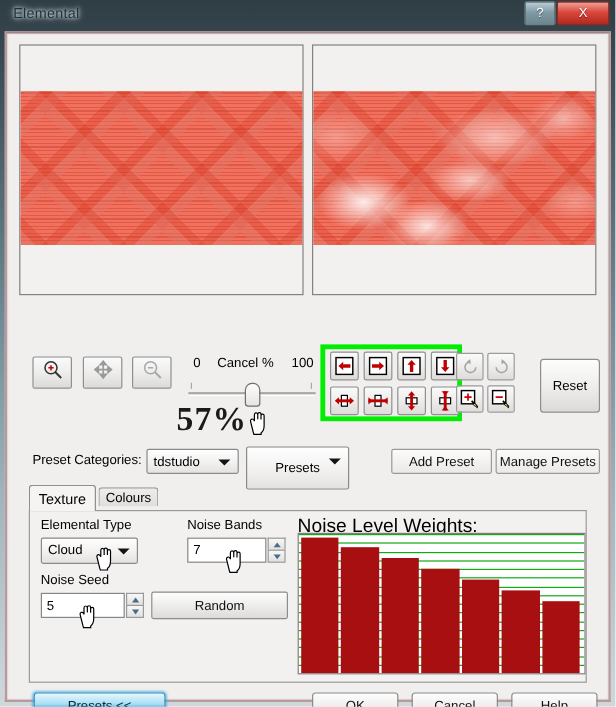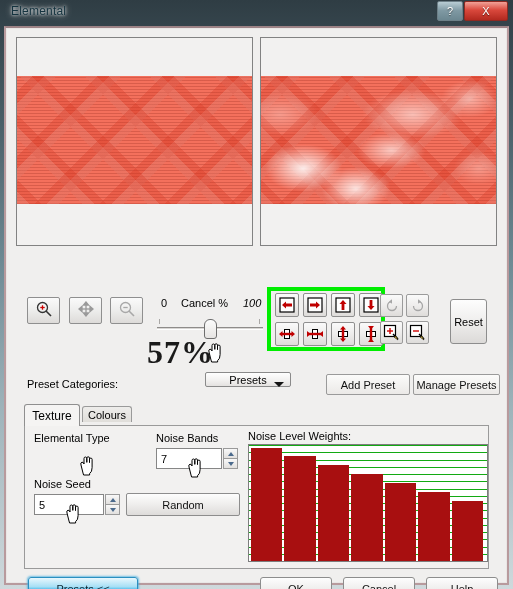--- a/index.html
+++ b/index.html
@@ -130,21 +130,21 @@
     background: linear-gradient(180deg,#fcfcfc,#e6e4e2);
     border: 1px solid #6e6e6e; border-radius: 6px 6px 3px 3px;
   }
   #op-tick-l, #op-tick-r {
     position: absolute; top: 288px; width: 1px; height: 5px; background: #a9a7a5;
   }
   #op-tick-l { left: 150px; } #op-tick-r { left: 250px; }
   #pctbig {
     position: absolute; left: 138px; top: 303px;
     font-family: "Liberation Serif", serif;
-    font-size: 32px; font-weight: bold; color: #1a1a1a;
+    font-size: 28px; font-weight: bold; color: #1a1a1a;
     letter-spacing: 1px;
   }
 
   
   #greenbox {
     position: absolute; left: 258px; top: 256px; width: 118px; height: 64px;
     border: 4px solid #00ee00;
   }
   .offbtn {
     position: absolute; width: 24px; height: 24px;
@@ -152,21 +152,21 @@
     border: 1px solid #8f8f8f; border-radius: 2px;
     display: flex; align-items: center; justify-content: center;
   }
   .minibtn {
     position: absolute; width: 23px; height: 23px;
     background: linear-gradient(180deg,#fafafa,#eeedec 50%,#dedcda);
     border: 1px solid #9b9b9b; border-radius: 2px;
     display: flex; align-items: center; justify-content: center;
   }
   #resetbtn {
-    position: absolute; left: 441px; top: 268px; width: 37px; height: 45px;
+    position: absolute; left: 441px; top: 268px; width: 50px; height: 45px;
     background: linear-gradient(180deg,#fdfdfd,#efeeed 50%,#dcdad8);
     border: 1px solid #8d8d8d; border-radius: 3px;
     display: flex; align-items: center; justify-content: center;
     font-size: 11px;
   }
   .combo {
     position: absolute; height: 21px;
     background: linear-gradient(180deg,#fefefe,#f2f1f0 55%,#e4e2e0);
     border: 1px solid #8a8a8a; border-radius: 2px;
     display: flex; align-items: center;
@@ -219,21 +219,21 @@
     background: linear-gradient(180deg,#f8f8f8,#e2e0de);
     border: 1px solid #9a9a9a;
     display: flex; align-items: center; justify-content: center;
   }
   .spin div:first-child { border-bottom: none; }
   .arrw { width: 0; height: 0; border-left: 3px solid transparent; border-right: 3px solid transparent; }
   .arrw.up { border-bottom: 4px solid #4b6a8c; }
   .arrw.dn { border-top: 4px solid #4b6a8c; }
 
   
-  #chart-title { position: absolute; left: 239px; top: 399px; font-size: 11px; }
+  #chart-title { position: absolute; left: 239px; top: 399px; font-size: 16px; }
   #chart {
     position: absolute; left: 239px; top: 413px; width: 240px; height: 118px;
     background: #ffffff; border: 1px solid #7d7d7d;
     overflow: hidden;
   }
   #grid { position: absolute; inset: 0; }
   #grid .gl { position: absolute; left: 0; width: 100%; height: 1px; background: #13aa13; }
   #bars { position: absolute; inset: 0; display: flex; align-items: flex-end; padding: 0 2px; }
   .bar { flex: 1; background: #a80f10; margin: 0 2px 0 0; }
 
@@ -314,21 +314,21 @@
         <svg width="18" height="18" viewBox="0 0 18 18">
               <circle cx="7.5" cy="7.5" r="5" fill="none" stroke="#a8a8a8" stroke-width="1.3"></circle>
               <line x1="11" y1="11" x2="16" y2="16" stroke="#a8a8a8" stroke-width="1.6"></line>
               <line x1="5.3" y1="7.5" x2="9.7" y2="7.5" stroke="#a8a8a8" stroke-width="1.3"></line>
             </svg>
       </span>
     </div>
 
     <div class="lbl" style="left:152px;top:266px;">0</div>
     <div class="lbl" style="left:172px;top:266px;">Cancel %</div>
-    <div class="lbl" style="left:234px;top:266px;font-style:italic;">100</div>
+    <div class="lbl" style="left:234px;top:266px;">100</div>
     <div id="op-tick-l"></div>
     <div id="op-tick-r"></div>
     <div id="op-track"></div>
     <div id="op-thumb"></div>
     <div id="pctbig">57%</div>
     <div class="cursor" style="left:196px;top:309px;">
       <svg width="20" height="24" viewBox="0 0 20 24">
         <path d="M6 20 L4 12 Q3.2 9.6 5 9.2 Q6.4 9 7 11 L7 5.6 Q7 4 8.4 4 Q9.8 4 9.8 5.6 L9.8 9.4 L9.8 5.2 Q9.8 3.8 11.2 3.8 Q12.5 3.8 12.5 5.2 L12.5 9.6 L12.5 6.4 Q12.5 5.1 13.8 5.1 Q15.1 5.1 15.1 6.4 L15.1 14.5 Q15.1 19 12.6 20.6 L12.6 22 L6.6 22 Z" fill="#fff" stroke="#000" stroke-width="1"></path>
       </svg>
     </div>
@@ -413,34 +413,42 @@
             <rect x="1.5" y="1.5" width="11" height="11" fill="#fff" stroke="#000" stroke-width="1.2"></rect>
             <line x1="4" y1="7" x2="10" y2="7" stroke="#c00" stroke-width="1.4"></line>
             <path d="M10 10 L15 15" stroke="#000" stroke-width="1.4"></path>
             <polygon points="11,13 15,16 13,12" fill="#e8c84a" stroke="#000" stroke-width=".6"></polygon>
           </svg>
     </div>
 
     <div id="resetbtn">Reset</div>
 
     <div class="lbl" style="left:18px;top:347px;">Preset Categories:</div>
-    <div class="combo" style="left:196px;top:341px;width:86px;height:15px;justify-content:center;padding-left:0;">
+    <div class="combo" style="left:113px;top:343px;width:77px;">
+      <span>tdstudio</span>
+      <span class="caret"></span>
+    </div>
+    <div class="combo" style="left:196px;top:341px;width:86px;height:36px;justify-content:center;padding-left:0;">
       <span>Presets</span>
       <span class="caret" style="top:9px;"></span>
     </div>
     <div class="btn flat" style="position:absolute;left:404px;top:343px;width:87px;height:21px;">Manage Presets</div>
     <div class="btn flat" style="position:absolute;left:317px;top:343px;width:84px;height:21px;">Add Preset</div>
 
     <div id="tabstrip">
       <div class="tab active" style="left:0px;width:56px;">Texture</div>
       <div class="tab" style="left:58px;width:50px;">Colours</div>
     </div>
 
     <div id="tabpanel">
       <div class="lbl" style="left:9px;top:6px;">Elemental Type</div>
+      <div class="combo" style="left:9px;top:22px;width:81px;height:22px;">
+        <span>Cloud</span>
+        <span class="caret" style="top:8px;"></span>
+      </div>
       <div class="cursor" style="left:52px;top:27px;">
         <svg width="20" height="24" viewBox="0 0 20 24">
               <path d="M6 20 L4 12 Q3.2 9.6 5 9.2 Q6.4 9 7 11 L7 5.6 Q7 4 8.4 4 Q9.8 4 9.8 5.6 L9.8 9.4 L9.8 5.2 Q9.8 3.8 11.2 3.8 Q12.5 3.8 12.5 5.2 L12.5 9.6 L12.5 6.4 Q12.5 5.1 13.8 5.1 Q15.1 5.1 15.1 6.4 L15.1 14.5 Q15.1 19 12.6 20.6 L12.6 22 L6.6 22 Z" fill="#fff" stroke="#000" stroke-width="1"></path>
             </svg>
       </div>
 
       <div class="lbl" style="left:131px;top:6px;">Noise Bands</div>
       <div class="field" style="left:131px;top:22px;width:66px;">7</div>
       <div class="spin" style="left:198px;top:22px;">
         <div>

